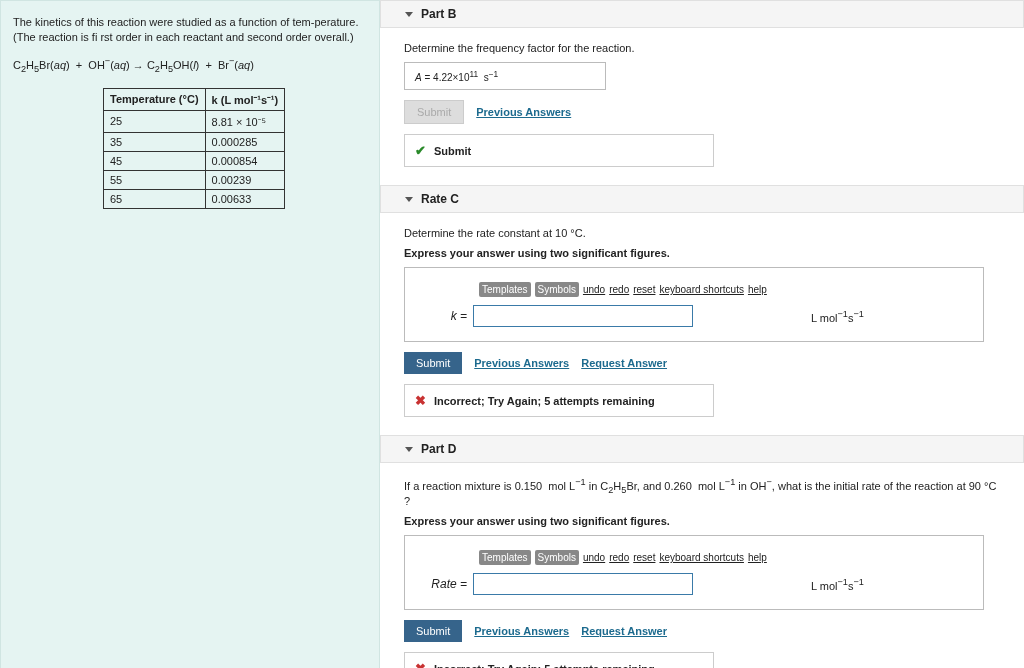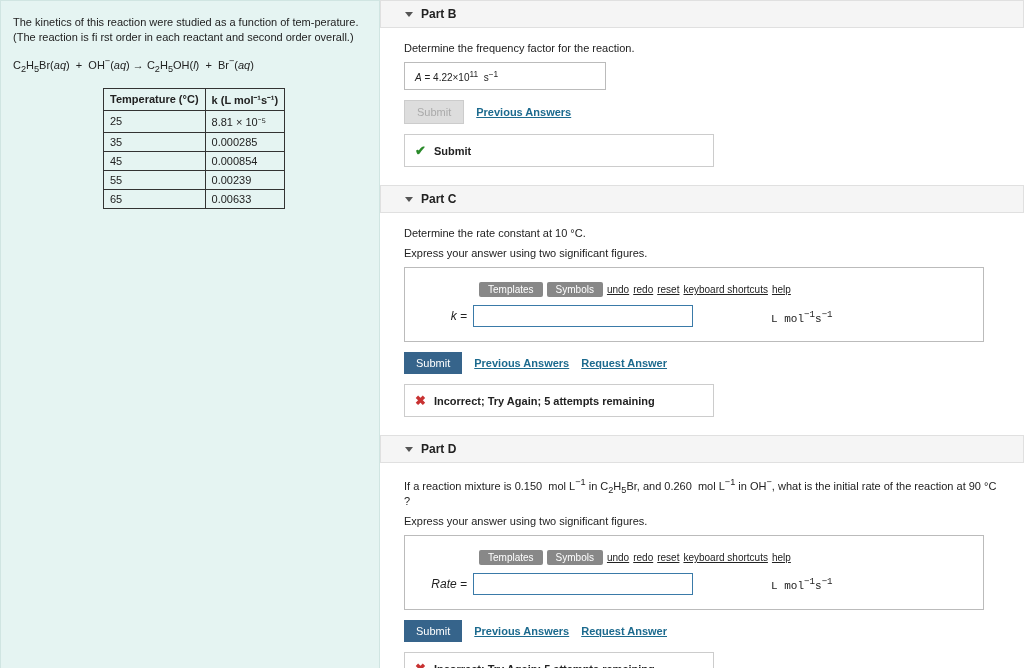--- a/index.html
+++ b/index.html
@@ -10,38 +10,38 @@
   .equation { margin: 8px 0 14px 0; font-size: 11px; }
   .data-table { border-collapse: collapse; margin-left: 90px; font-size: 11px; }
   .data-table th, .data-table td { border: 1px solid #333; padding: 3px 6px; background: #e5f4f2; }
   .data-table th { font-weight: bold; text-align: center; }
   .right-panel { flex: 1; padding: 0 0 0 0; }
   .part-box { background: #f5f5f5; border: 1px solid #e0e0e0; padding: 6px 24px; margin-bottom: 4px; display: flex; align-items: center; }
   .caret { display: inline-block; width: 0; height: 0; border-left: 4px solid transparent; border-right: 4px solid transparent; border-top: 5px solid #555; margin-right: 8px; }
   .part-label { font-weight: bold; font-size: 12px; }
   .part-content { padding: 10px 24px 18px 24px; }
   .question-text { font-size: 11px; margin-bottom: 8px; }
-  .bold { font-weight: normal; }
+  .bold { font-weight: bold; }
   .answer-display { border: 1px solid #bbb; padding: 6px 10px; width: 202px; font-size: 10px; margin-bottom: 10px; }
   .action-row { display: flex; align-items: center; gap: 12px; margin-bottom: 10px; }
   .btn-submit { background: #36648b; color: #fff; border: none; padding: 5px 12px; font-size: 11px; cursor: pointer; }
   .btn-submit-disabled { background: #ddd; color: #aaa; border: 1px solid #ccc; padding: 5px 12px; font-size: 11px; }
   .link { color: #1c6a8e; font-weight: bold; font-size: 11px; text-decoration: underline; cursor: pointer; }
   .feedback-box { border: 1px solid #ccc; padding: 8px 10px; width: 310px; display: flex; align-items: center; gap: 8px; }
   .check-icon { color: #2a8a2a; font-weight: bold; font-size: 13px; }
   .x-icon { color: #c83232; font-weight: bold; font-size: 13px; }
   .feedback-text { font-weight: bold; font-size: 11px; }
   .editor-box { border: 1px solid #bbb; padding: 14px 18px; width: 580px; margin-bottom: 10px; }
   .toolbar { margin-left: 56px; margin-bottom: 8px; font-size: 10px; display: flex; align-items: center; gap: 4px; }
-  .tb-btn { background: #888; color: #fff; padding: 2px 9px; border-radius: 2px; font-size: 10px; }
+  .tb-btn { background: #888; color: #fff; padding: 2px 3px; border-radius: 2px; font-size: 10px; }
   .tb-link { text-decoration: underline; cursor: pointer; }
   .input-row { display: flex; align-items: center; gap: 6px; }
   .var-label { font-style: italic; font-size: 12px; width: 44px; text-align: right; }
   .ans-input { border: 1px solid #3a7aa8; height: 22px; width: 220px; padding: 2px 4px; }
-  .unit-text { margin-left: 72px; font-size: 11px; font-family: Liberation Mono, monospace; }
+  .unit-text { margin-left: 112px; font-size: 11px; }
 </style>
 </head>
 <body>
 
 <div class="container">
   <div class="left-panel">
     <div class="problem-text">The kinetics of this reaction were studied as a function of tem-perature. (The reaction is fi rst order in each reactant and second order overall.)</div>
     <div class="equation">C<sub>2</sub>H<sub>5</sub>Br(<i>aq</i>) &nbsp;+&nbsp; OH<sup>−</sup>(<i>aq</i>) → C<sub>2</sub>H<sub>5</sub>OH(<i>l</i>) &nbsp;+&nbsp; Br<sup>−</sup>(<i>aq</i>)</div>
     <table class="data-table">
       <tbody>
@@ -87,21 +87,21 @@
         <span class="link">Previous Answers</span>
       </div>
       <div class="feedback-box">
         <span class="check-icon">✔</span>
         <span class="feedback-text">Submit</span>
       </div>
     </div>
 
     <div class="part-box">
       <span class="caret"></span>
-      <span class="part-label">Part C</span>
+      <span class="part-label">Rate C</span>
     </div>
     <div class="part-content">
       <div class="question-text">Determine the rate constant at 10 °C.</div>
       <div class="question-text bold">Express your answer using two significant figures.</div>
       <div class="editor-box">
         <div class="toolbar">
           <span class="tb-btn">Templates</span>
           <span class="tb-btn">Symbols</span>
           <span class="tb-link">undo</span>
           <span class="tb-link">redo</span>

